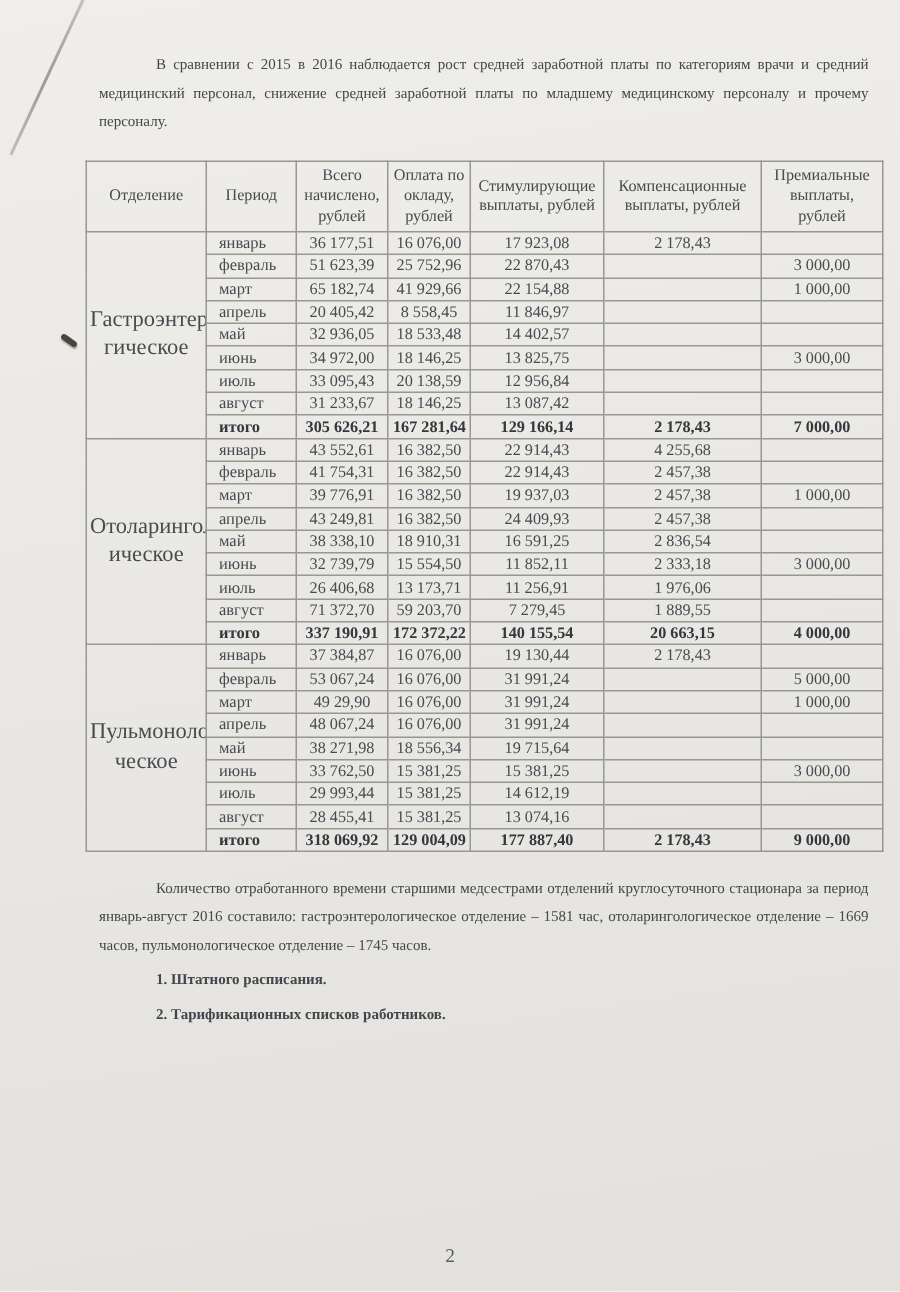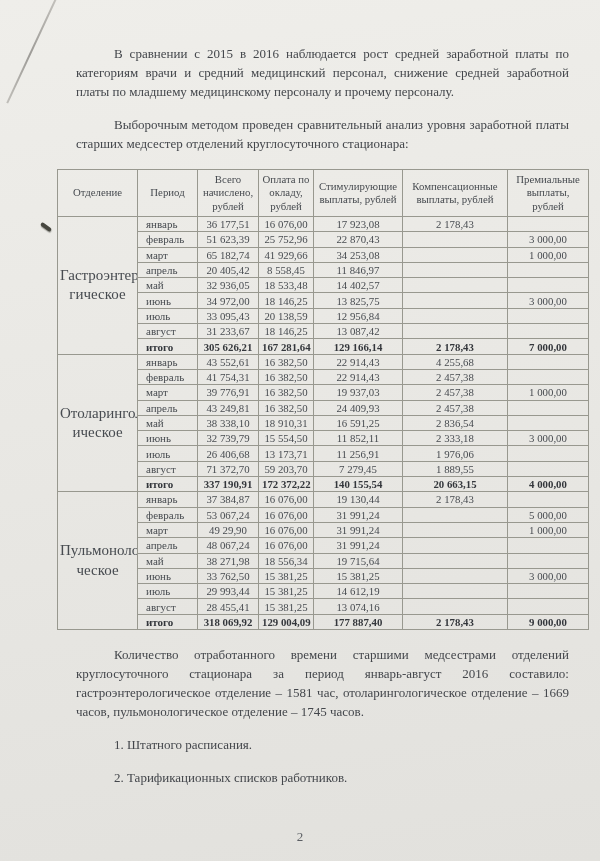--- a/index.html
+++ b/index.html
@@ -19,22 +19,22 @@
   }
   .ink-speck {
     position:absolute; left:40px; top:225px;
     width:12px; height:4px; border-radius:2px;
     background:#46463f;
     transform:rotate(35deg);
     box-shadow:1px 1px 1px rgba(70,70,63,.45);
   }
   .content { position:absolute; left:62px; top:30px; width:521px; }
   .para {
-    margin:14px;
-    font-size:13px; line-height:19px;
+    margin:4px;
+    font-size:10px; line-height:19px;
     text-align:justify; text-indent:38px;
     color:#43464b;
   }
   table.salary {
     border-collapse:collapse;
     table-layout:fixed;
     width:531px;
     margin:16px 0 0 -5px;
     background:transparent;
   }
@@ -61,38 +61,37 @@
   }
   table.salary td.dept {
     font-size:15px;
     white-space:pre-line;
     line-height:1.3;
     padding:0 2px;
   }
   table.salary td.period { text-align:left; padding-left:8px; font-size:11px; }
   table.salary tr.total-row td { font-weight:bold; color:#34373c; }
   .after-table { margin-top:15px; }
-  .list-para { text-align:left; }
+  .list-para { text-align:left;font-weight:bold; }
   .list-para.wrap { text-align:justify; }
   .page-number {
     position:absolute; left:0; right:0; top:829px;
     text-align:center;
     font-size:13px; color:#5b5e63;
   }
 </style>
 </head>
 <body>
 
 <div class="page">
   <div class="fold-line"></div>
   <div class="ink-speck"></div>
 
   <div class="content">
     <p class="para">В сравнении с 2015 в 2016 наблюдается рост средней заработной платы по категориям врачи и средний медицинский персонал, снижение средней заработной платы по младшему медицинскому персоналу и прочему персоналу.</p>
-    <p class="para">Выборочным методом проведен сравнительный анализ уровня заработной платы старших медсестер отделений круглосуточного стационара:</p>
 
     <table class="salary">
       <colgroup>
         <col style="width:80px">
           <col style="width:60px">
           <col style="width:61px">
         <col style="width:55px">
           <col style="width:89px">
           <col style="width:105px">
         <col style="width:81px">
@@ -124,21 +123,21 @@
             <td class="value">51 623,39</td>
             <td class="value">25 752,96</td>
             <td class="value">22 870,43</td>
             <td class="value"></td>
             <td class="value">3 000,00</td>
           </tr>
           <tr class="">
             <td class="period">март</td>
             <td class="value">65 182,74</td>
             <td class="value">41 929,66</td>
-            <td class="value">34 253,08</td>
+            <td class="value">22 154,88</td>
             <td class="value"></td>
             <td class="value">1 000,00</td>
           </tr>
           <tr class="">
             <td class="period">апрель</td>
             <td class="value">20 405,42</td>
             <td class="value">8 558,45</td>
             <td class="value">11 846,97</td>
             <td class="value"></td>
             <td class="value"></td>

